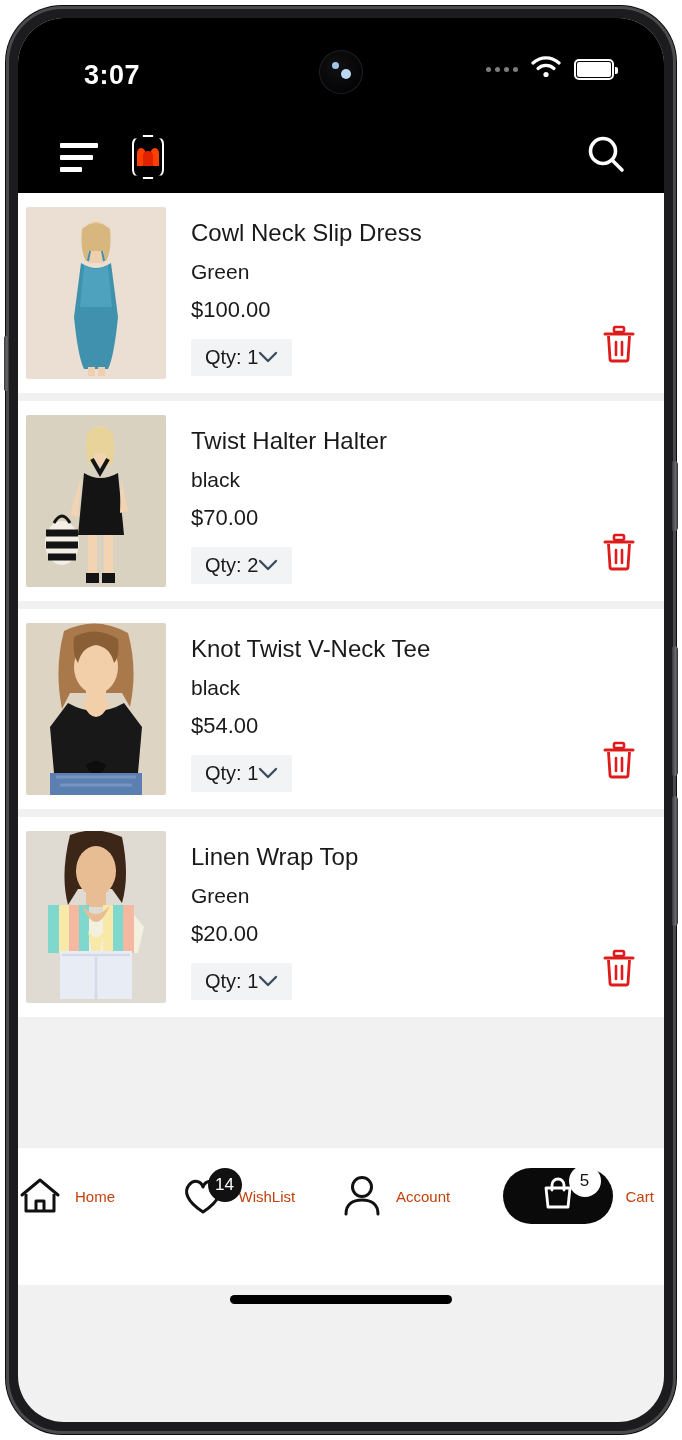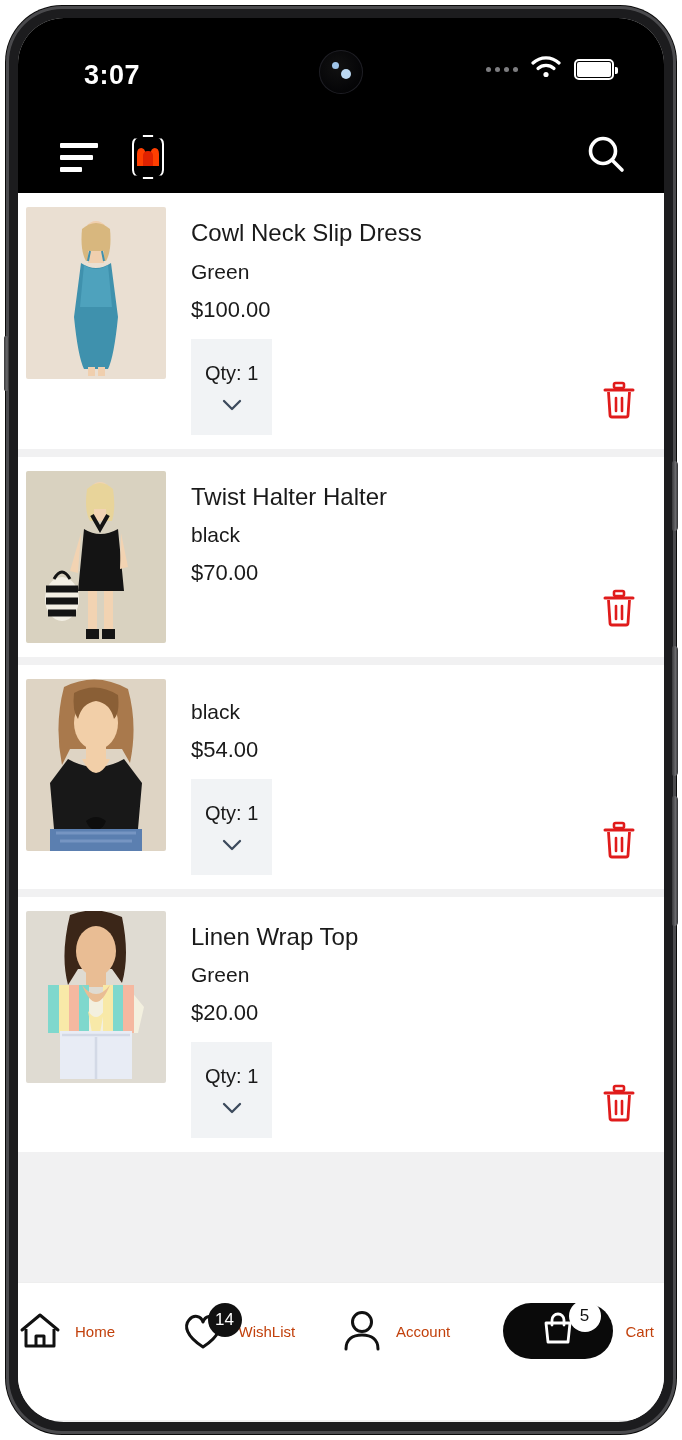--- a/index.html
+++ b/index.html
@@ -123,23 +123,23 @@
   .row-thumb {
     width: 140px; height: 172px; flex: none;
     border-radius: 2px; overflow: hidden;
   }
   .row-thumb svg { display: block; width: 100%; height: 100%; }
   .row-info { flex: 1; padding-left: 25px; padding-top: 10px; }
   .row-title { font-size: 24px; color: #1a1a1a; line-height: 1.32; }
   .row-variant { font-size: 21px; color: #1a1a1a; margin-top: 11px; }
   .row-price { font-size: 22px; color: #1a1a1a; margin-top: 13px; }
   .qty-chip {
-    margin-top: 16px; display: inline-flex; align-items: center; gap: 14px;
-    background: #f1f3f5; padding: 23px 14px;
-    font-size: 20px; color: #1a1a1a; cursor: pointer; flex-direction: column;
+    margin-top: 16px; display: inline-flex; align-items: center; gap: 0;
+    background: #f1f3f5; padding: 7px 14px;
+    font-size: 20px; color: #1a1a1a; cursor: pointer;
   }
   .qty-chip .chev { color: #3c4a5c; display: flex; }
   .delete-btn {
     position: absolute; right: 28px; bottom: 30px;
     cursor: pointer; line-height: 0;
   }
   #list-filler { height: 122px; background: #f1f1f2; }
 
   
   #checkout-bar {
@@ -309,20 +309,28 @@
               <path d="M20 118 H52 M20 130 H52 M22 142 H50" stroke="#141414" stroke-width="7"></path>
               <path d="M28 108 Q36 94 44 108" stroke="#141414" stroke-width="3" fill="none"></path>
               <rect x="60" y="158" width="13" height="10" fill="#141414"></rect>
               <rect x="76" y="158" width="13" height="10" fill="#141414"></rect>
             </svg>
           </div>
           <div class="row-info">
             <div class="row-title">Twist Halter Halter</div>
             <div class="row-variant">black</div>
             <div class="row-price">$70.00</div>
+            <div class="qty-chip">
+              <span>Qty: 2</span>
+              <span class="chev">
+                <svg width="20" height="13" viewBox="0 0 20 13">
+                    <path d="M2 2 L10 10 L18 2" stroke="#3c4a5c" stroke-width="2.3" fill="none" stroke-linecap="round" stroke-linejoin="round"></path>
+                  </svg>
+              </span>
+            </div>
           </div>
           <div class="delete-btn">
             <svg width="34" height="38" viewBox="0 0 34 38">
               <rect x="12" y="2" width="10" height="5" rx="1.5" stroke="#e01b1b" stroke-width="2.6" fill="none"></rect>
               <line x1="3" y1="9" x2="31" y2="9" stroke="#e01b1b" stroke-width="3" stroke-linecap="round"></line>
               <path d="M6.5 11 L8 34 Q8 36 10 36 L24 36 Q26 36 26 34 L27.5 11" stroke="#e01b1b" stroke-width="2.8" fill="none" stroke-linejoin="round"></path>
               <line x1="14" y1="17" x2="14" y2="30" stroke="#e01b1b" stroke-width="2.6" stroke-linecap="round"></line>
               <line x1="20" y1="17" x2="20" y2="30" stroke="#e01b1b" stroke-width="2.6" stroke-linecap="round"></line>
             </svg>
           </div>
@@ -337,20 +345,21 @@
               <path d="M48 14 Q70 2 92 16 Q94 34 88 40 Q84 24 70 22 Q56 24 52 40 Q46 32 48 14Z" fill="#8a5f36"></path>
               <rect x="60" y="66" width="20" height="16" fill="#f2cfa8"></rect>
               <path d="M42 80 Q70 96 98 80 L116 104 L112 150 L28 150 L24 104 Z" fill="#181818"></path>
               <path d="M56 80 Q70 108 84 80" fill="#f2cfa8"></path>
               <path d="M60 142 Q70 134 80 142 Q76 152 70 150 Q64 152 60 142Z" fill="#0d0d0d"></path>
               <rect x="24" y="150" width="92" height="22" fill="#5b7fb0"></rect>
               <path d="M30 154 H110 M34 162 H106" stroke="#7695c2" stroke-width="3"></path>
             </svg>
           </div>
           <div class="row-info">
+            <div class="row-title">Knot Twist V-Neck Tee</div>
             <div class="row-variant">black</div>
             <div class="row-price">$54.00</div>
             <div class="qty-chip">
               <span>Qty: 1</span>
               <span class="chev">
                 <svg width="20" height="13" viewBox="0 0 20 13">
                     <path d="M2 2 L10 10 L18 2" stroke="#3c4a5c" stroke-width="2.3" fill="none" stroke-linecap="round" stroke-linejoin="round"></path>
                   </svg>
               </span>
             </div>

